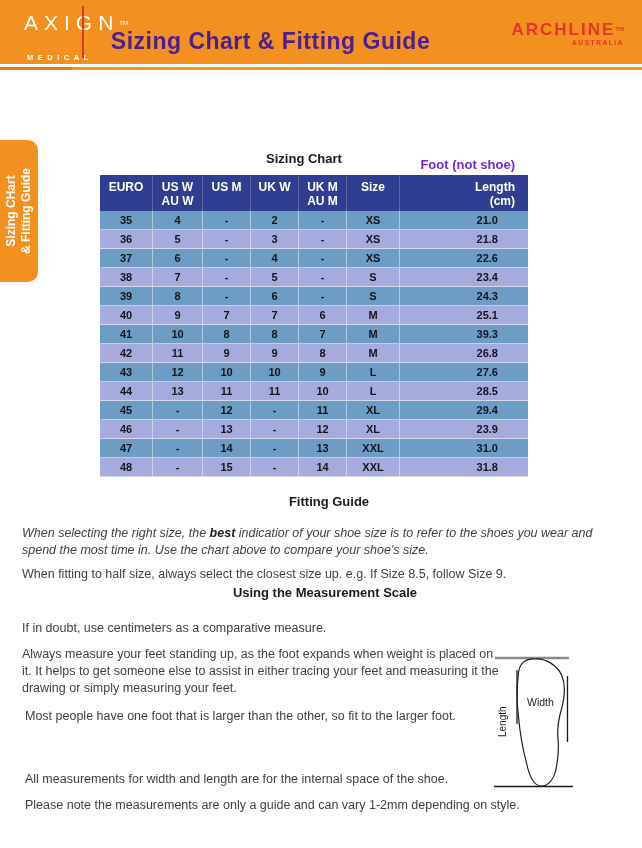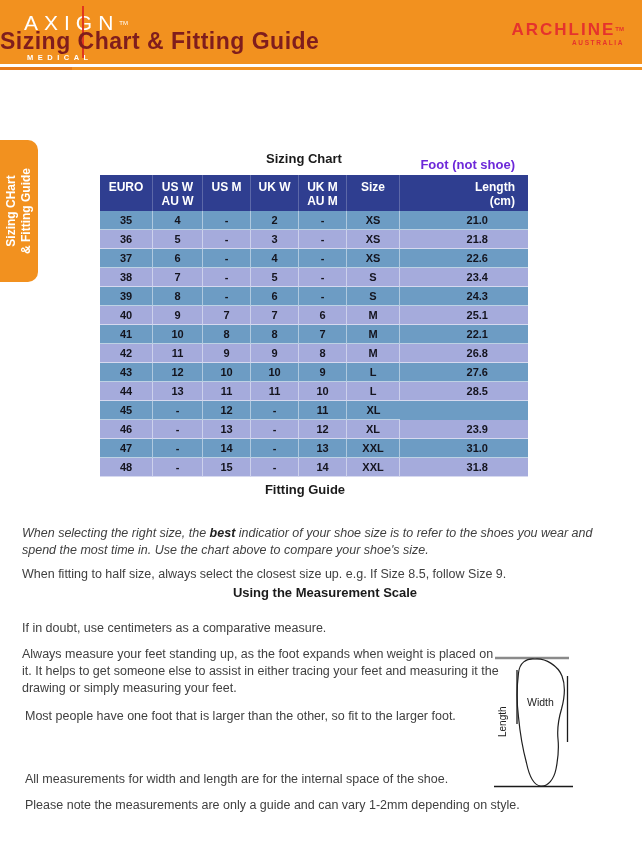--- a/index.html
+++ b/index.html
@@ -10,21 +10,21 @@
   .topbar{position:absolute;left:0;top:0;width:642px;height:64px;background:#F2911F;}
   .rule{position:absolute;left:0;top:67px;width:642px;height:3px;background:#F2911F;}
   .rule-left{position:absolute;left:0;top:67px;width:72px;height:3px;background:#E87A18;}
 
   .axign{position:absolute;left:24px;top:11px;color:#fff;}
   .axign-name{font-size:21px;font-weight:400;letter-spacing:6px;line-height:24px;}
   .axign-tm{font-size:6px;vertical-align:top;letter-spacing:0;}
   .axign-sub{font-size:7.5px;font-weight:700;letter-spacing:4.5px;margin-top:18px;padding-left:3px;}
   .axign-line{position:absolute;left:58px;top:-5px;width:2px;height:52px;background:#E0301E;opacity:.92;}
 
-  .doc-title{position:absolute;left:0;top:28px;width:541px;text-align:left;color:#7f1d1d;
+  .doc-title{position:absolute;left:0;top:28px;width:541px;text-align:center;color:#4c1d95;
              font-size:23px;font-weight:800;letter-spacing:.5px;}
 
   .archline{position:absolute;right:18px;top:21px;text-align:left;color:#E5332D;}
   .archline-name{font-size:17px;font-weight:700;letter-spacing:2px;line-height:17px;}
   .archline-tm{font-size:6px;vertical-align:top;letter-spacing:0;}
   .archline-sub{font-size:6.5px;font-weight:700;letter-spacing:1.6px;text-align:right;margin-top:1px;}
 
   
   .side-tab{position:absolute;left:0;top:140px;width:38px;height:142px;background:#F2911F;
             border-radius:0 10px 10px 0;}
@@ -47,21 +47,21 @@
   .hcell:last-child{border-right:none;}
   .trow{display:flex;height:19px;}
   .trow.even{background:#6D9CC4;}
   .trow.odd{background:#A5ABDC;}
   .tcell{box-sizing:border-box;font-size:11px;font-weight:700;color:#14141e;text-align:center;
          line-height:18px;border-right:1px solid rgba(255,255,255,.45);
          border-bottom:1px solid rgba(255,255,255,.55);}
   .tcell:last-child{border-right:none;}
   .c0{width:53px}.c1{width:50px}.c2{width:48px}.c3{width:48px}.c4{width:48px}.c5{width:53px}
   .c6{width:128px}
-  .tcell.c6{text-align:right;padding-right:40px;}
+  .tcell.c6{text-align:right;padding-right:30px;}
   .hcell.c6{text-align:right;padding-right:13px;}
 
   
   .h2{position:absolute;left:0;width:610px;text-align:center;font-size:13px;font-weight:800;color:#1a1a1a;}
   .para{position:absolute;font-size:12.5px;color:#404040;line-height:1.38;}
   .para b{color:#202020;}
 
   
   .diagram{position:absolute;left:490px;top:645px;width:150px;height:166px;}
   .diagram text{font-family:"Liberation Sans",sans-serif;fill:#222;}
@@ -178,21 +178,21 @@
           <div class="tcell c5">M</div>
           <div class="tcell c6">25.1</div>
         </div>
         <div class="trow even">
           <div class="tcell c0">41</div>
           <div class="tcell c1">10</div>
           <div class="tcell c2">8</div>
           <div class="tcell c3">8</div>
           <div class="tcell c4">7</div>
           <div class="tcell c5">M</div>
-          <div class="tcell c6">22.1</div>
+          <div class="tcell c6">39.3</div>
         </div>
         <div class="trow odd">
           <div class="tcell c0">42</div>
           <div class="tcell c1">11</div>
           <div class="tcell c2">9</div>
           <div class="tcell c3">9</div>
           <div class="tcell c4">8</div>
           <div class="tcell c5">M</div>
           <div class="tcell c6">26.8</div>
         </div>
@@ -214,20 +214,21 @@
           <div class="tcell c5">L</div>
           <div class="tcell c6">28.5</div>
         </div>
         <div class="trow even">
           <div class="tcell c0">45</div>
           <div class="tcell c1">-</div>
           <div class="tcell c2">12</div>
           <div class="tcell c3">-</div>
           <div class="tcell c4">11</div>
           <div class="tcell c5">XL</div>
+          <div class="tcell c6">29.4</div>
         </div>
         <div class="trow odd">
           <div class="tcell c0">46</div>
           <div class="tcell c1">-</div>
           <div class="tcell c2">13</div>
           <div class="tcell c3">-</div>
           <div class="tcell c4">12</div>
           <div class="tcell c5">XL</div>
           <div class="tcell c6">23.9</div>
         </div>
@@ -245,21 +246,21 @@
           <div class="tcell c1">-</div>
           <div class="tcell c2">15</div>
           <div class="tcell c3">-</div>
           <div class="tcell c4">14</div>
           <div class="tcell c5">XXL</div>
           <div class="tcell c6">31.8</div>
         </div>
       </div>
   </div>
 
-  <div class="h2" style="top:482px;">Fitting Guide</div>
+  <div class="h2" style="top:494px;padding-left:24px;">Fitting Guide</div>
   <p class="para" style="left:22px;top:512px;width:600px;font-style:italic;"><span>When selecting the right size, the </span><b>best</b><span> indicatior of your shoe size is to refer to the shoes you wear and spend the most time in. Use the chart above to compare your shoe's size.</span></p>
   <p class="para" style="left:22px;top:553px;width:600px;">When fitting to half size, always select the closest size up. e.g. If Size 8.5, follow Size 9.</p>
 
   <div class="h2" style="top:585px;padding-left:20px;">Using the Measurement Scale</div>
   <p class="para" style="left:22px;top:607px;width:600px;">If in doubt, use centimeters as a comparative measure.</p>
   <p class="para" style="left:22px;top:633px;width:478px;">Always measure your feet standing up, as the foot expands when weight is placed on it. It helps to get someone else to assist in either tracing your feet and measuring it the drawing or simply measuring your feet.</p>
   <p class="para" style="left:25px;top:695px;width:500px;">Most people have one foot that is larger than the other, so fit to the larger foot.</p>
   <p class="para" style="left:25px;top:758px;width:540px;">All measurements for width and length are for the internal space of the shoe.</p>
   <p class="para" style="left:25px;top:784px;width:540px;">Please note the measurements are only a guide and can vary 1-2mm depending on style.</p>
 

